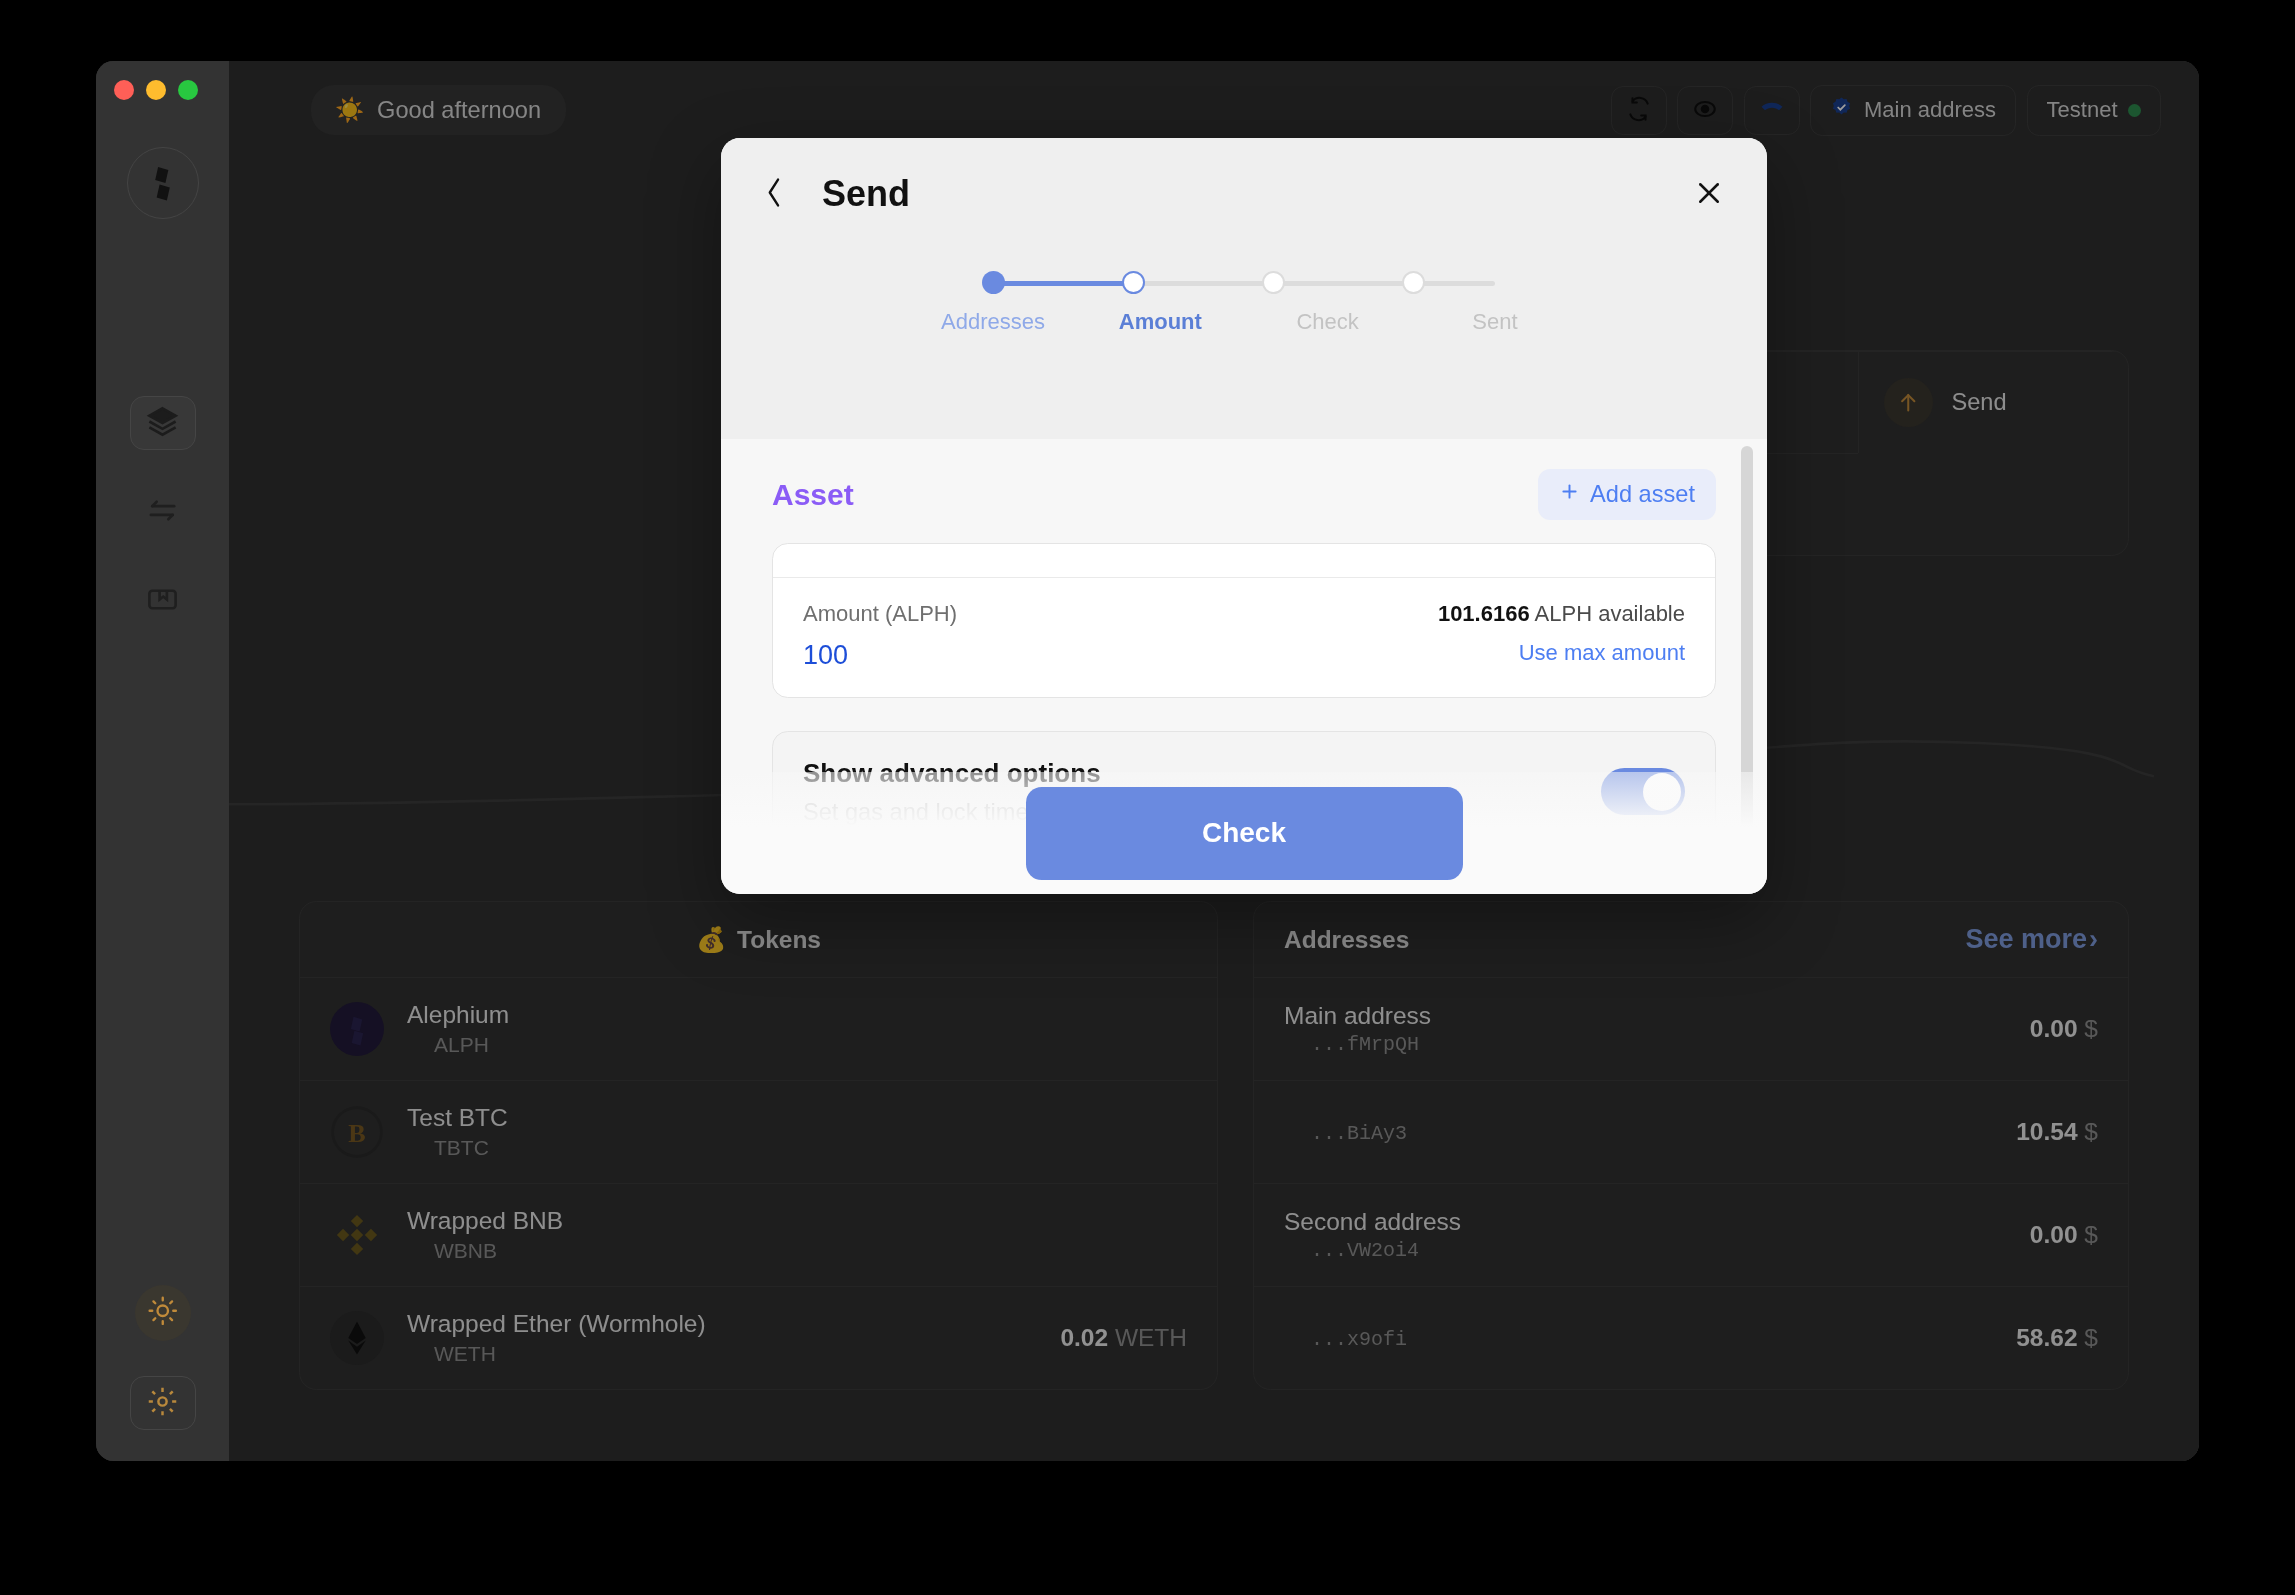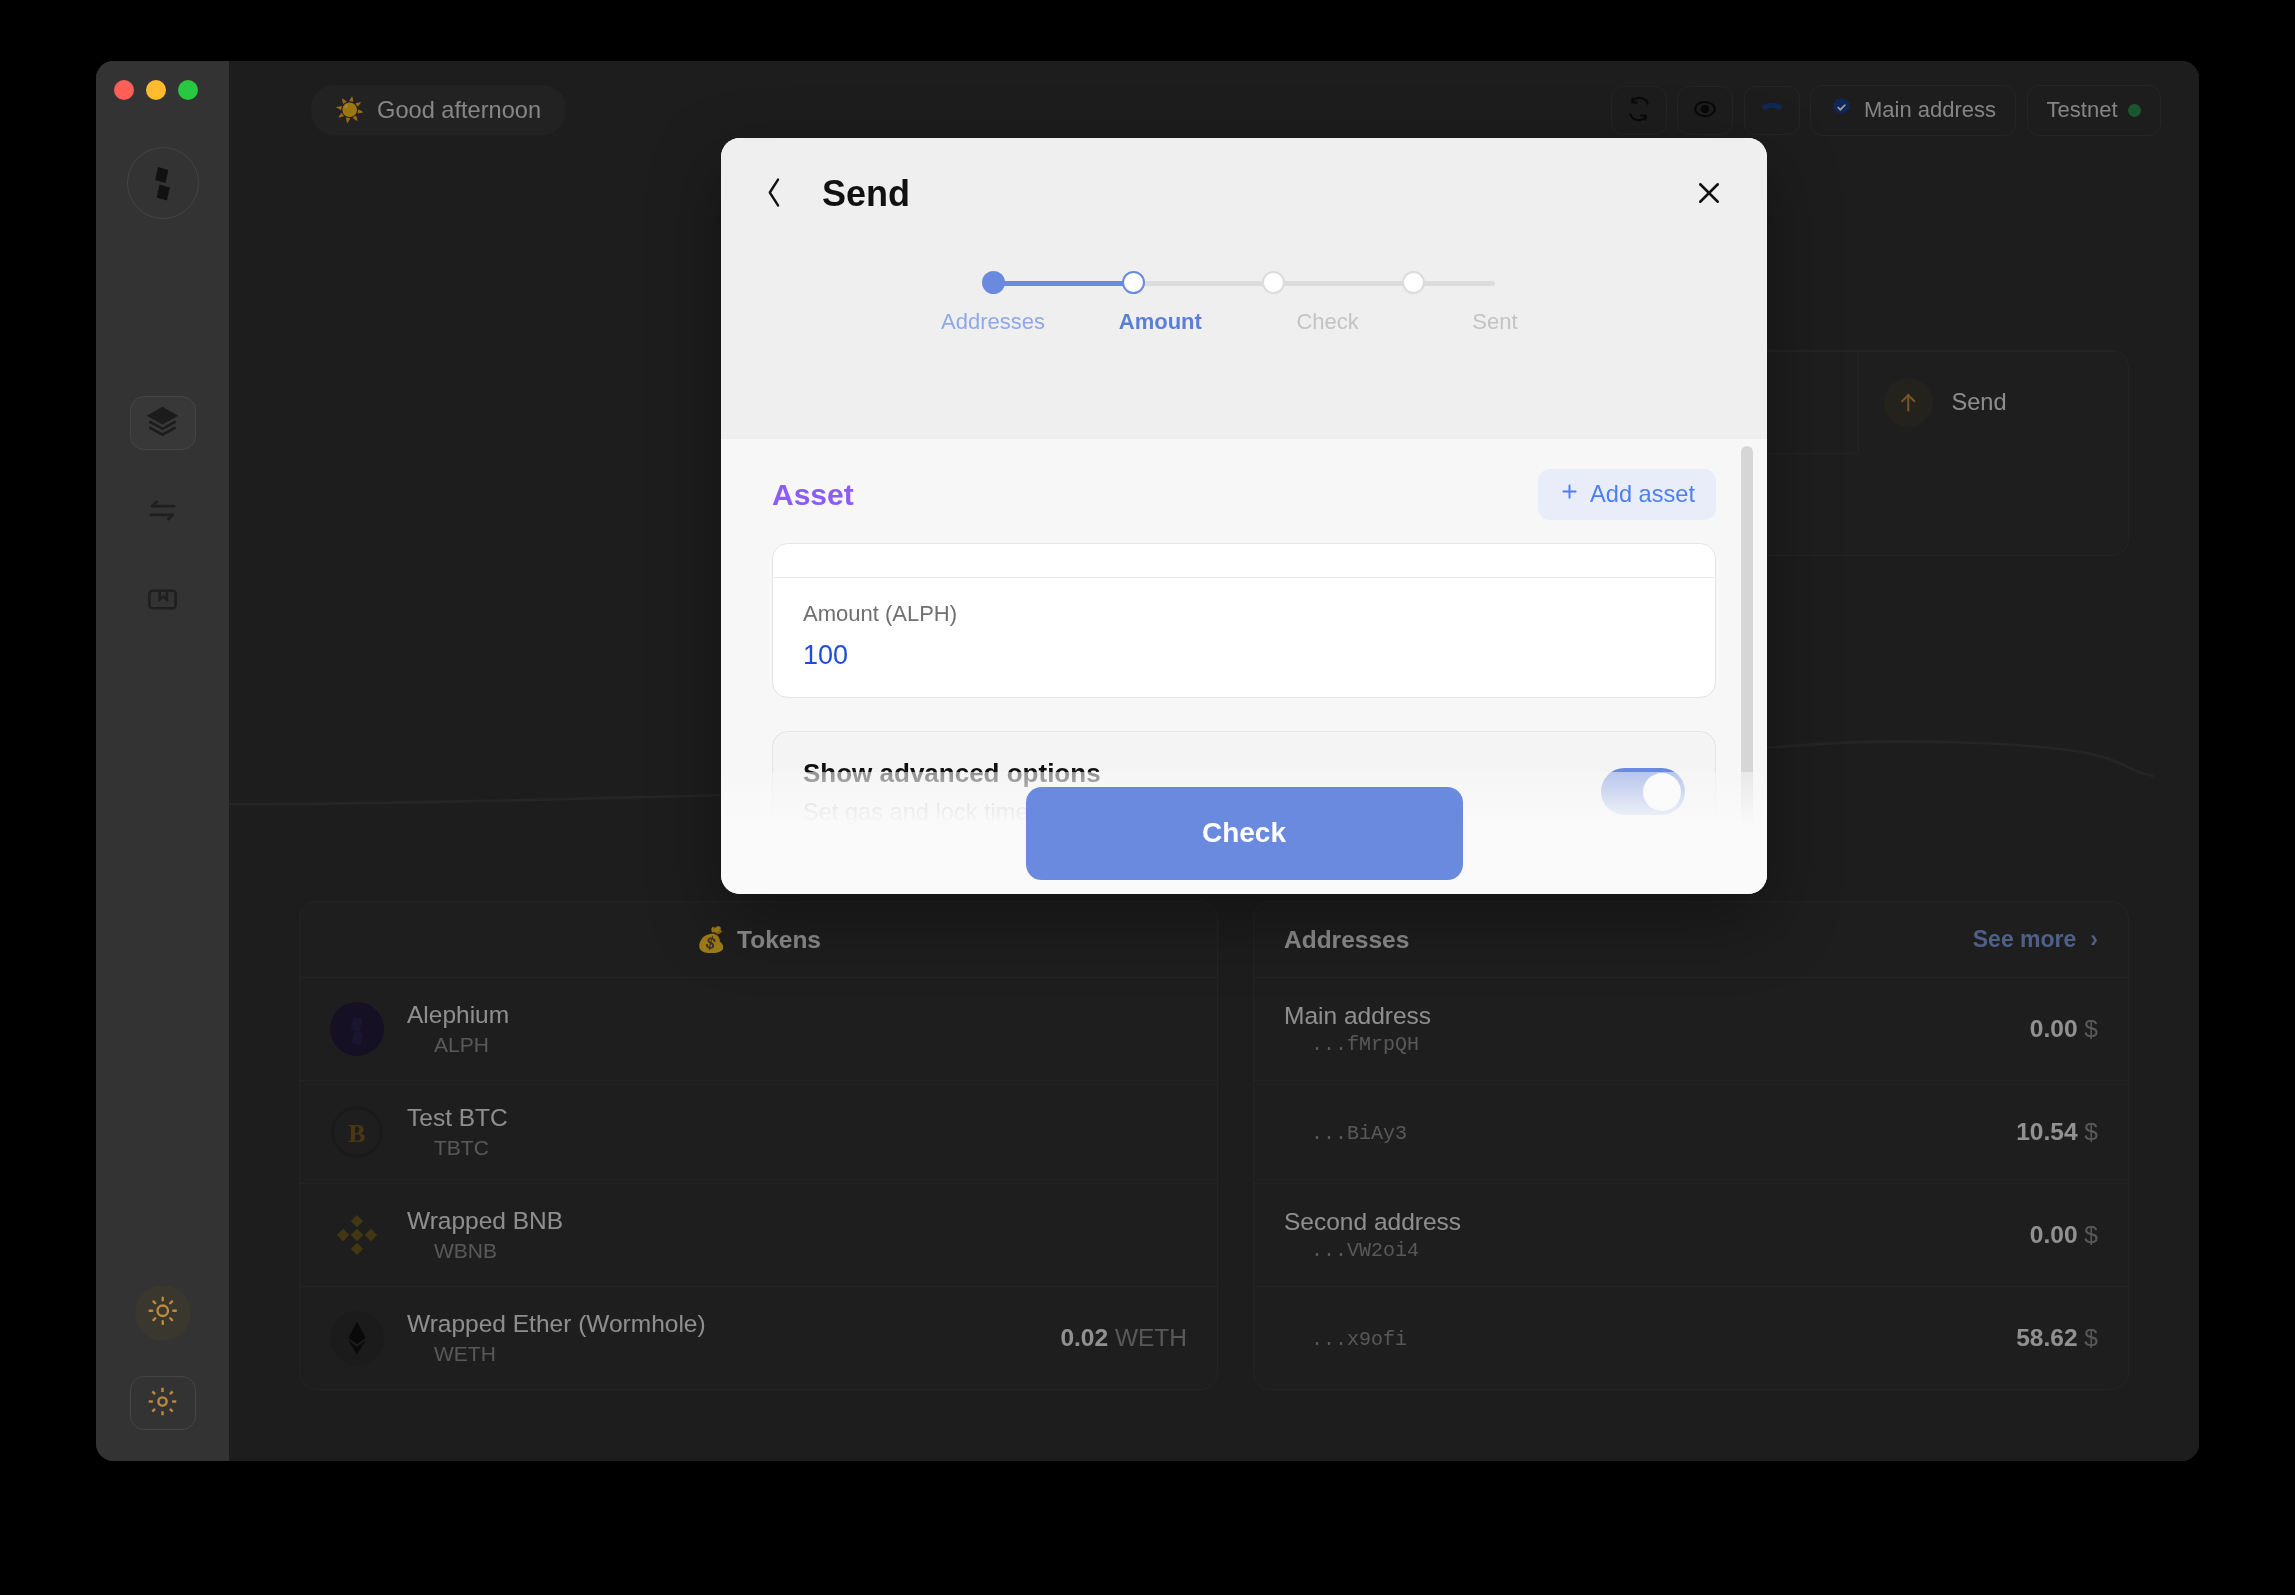--- a/index.html
+++ b/index.html
@@ -99,21 +99,21 @@
   
   #panels { position: absolute; left: 70px; right: 70px; top: 840px; display: flex; gap: 35px; }
   .panel { background: #313131; border: 0.9px solid #3b3b3b; border-radius: 17.5px; overflow: hidden; }
   #tokens-panel { flex: 0 0 919px; }
   #addresses-panel { flex: 1; }
   .panel-head {
     height: 75px; display: flex; align-items: center; justify-content: center;
     color: #e2e2e2; font-size: 24.5px; font-weight: bold; gap: 10.5px; position: relative;
   }
   .panel-head.split { justify-content: flex-start; padding: 0 30px; }
-  .see-more { margin-left: auto; color: #7f9bdd; font-size: 23px; display: flex; gap: 14px; }
+  .see-more { margin-left: auto; color: #7f9bdd; font-size: 27px; display: flex; gap: 2px; }
   .row {
     display: flex; align-items: center; gap: 23px; padding: 19px 30px;
     border-top: 0.9px solid #3a3a3a; min-height: 103px;
   }
   .row-icon { width: 54px; height: 54px; border-radius: 50%; flex: 0 0 54px; display: flex; align-items: center; justify-content: center; }
   .row-name { color: #e6e6e6; font-size: 24.5px; }
   .row-sub { color: #8f8f8f; font-size: 21px; margin-top: 3.5px; margin-left: 27px; }
   .row-sub.mono { font-family: "Liberation Mono", monospace; font-size: 20px; }
   .row-right { margin-left: auto; text-align: right; color: #eaeaea; font-size: 24.5px; font-weight: bold; }
   .row-right span.unit { color: #8f8f8f; font-weight: normal; }
@@ -562,20 +562,27 @@
               <span>Add asset</span>
             </div>
           </div>
 
           <div class="card" id="asset-card">
             <div id="amount-row">
               <span id="amount-left">
                 <span class="field-label">Amount (ALPH)</span>
                 <span id="amount-value">100</span>
               </span>
+              <span id="amount-right">
+                <div id="avail">
+                  <b>101.6166</b>
+                  <span>ALPH available</span>
+                </div>
+                <div id="use-max">Use max amount</div>
+              </span>
             </div>
           </div>
 
           <div id="advanced-card">
             <div id="adv-head">
               <span>
                 <div id="adv-title">Show advanced options</div>
                 <div id="adv-sub">Set gas and lock time</div>
               </span>
               <span id="adv-toggle">

